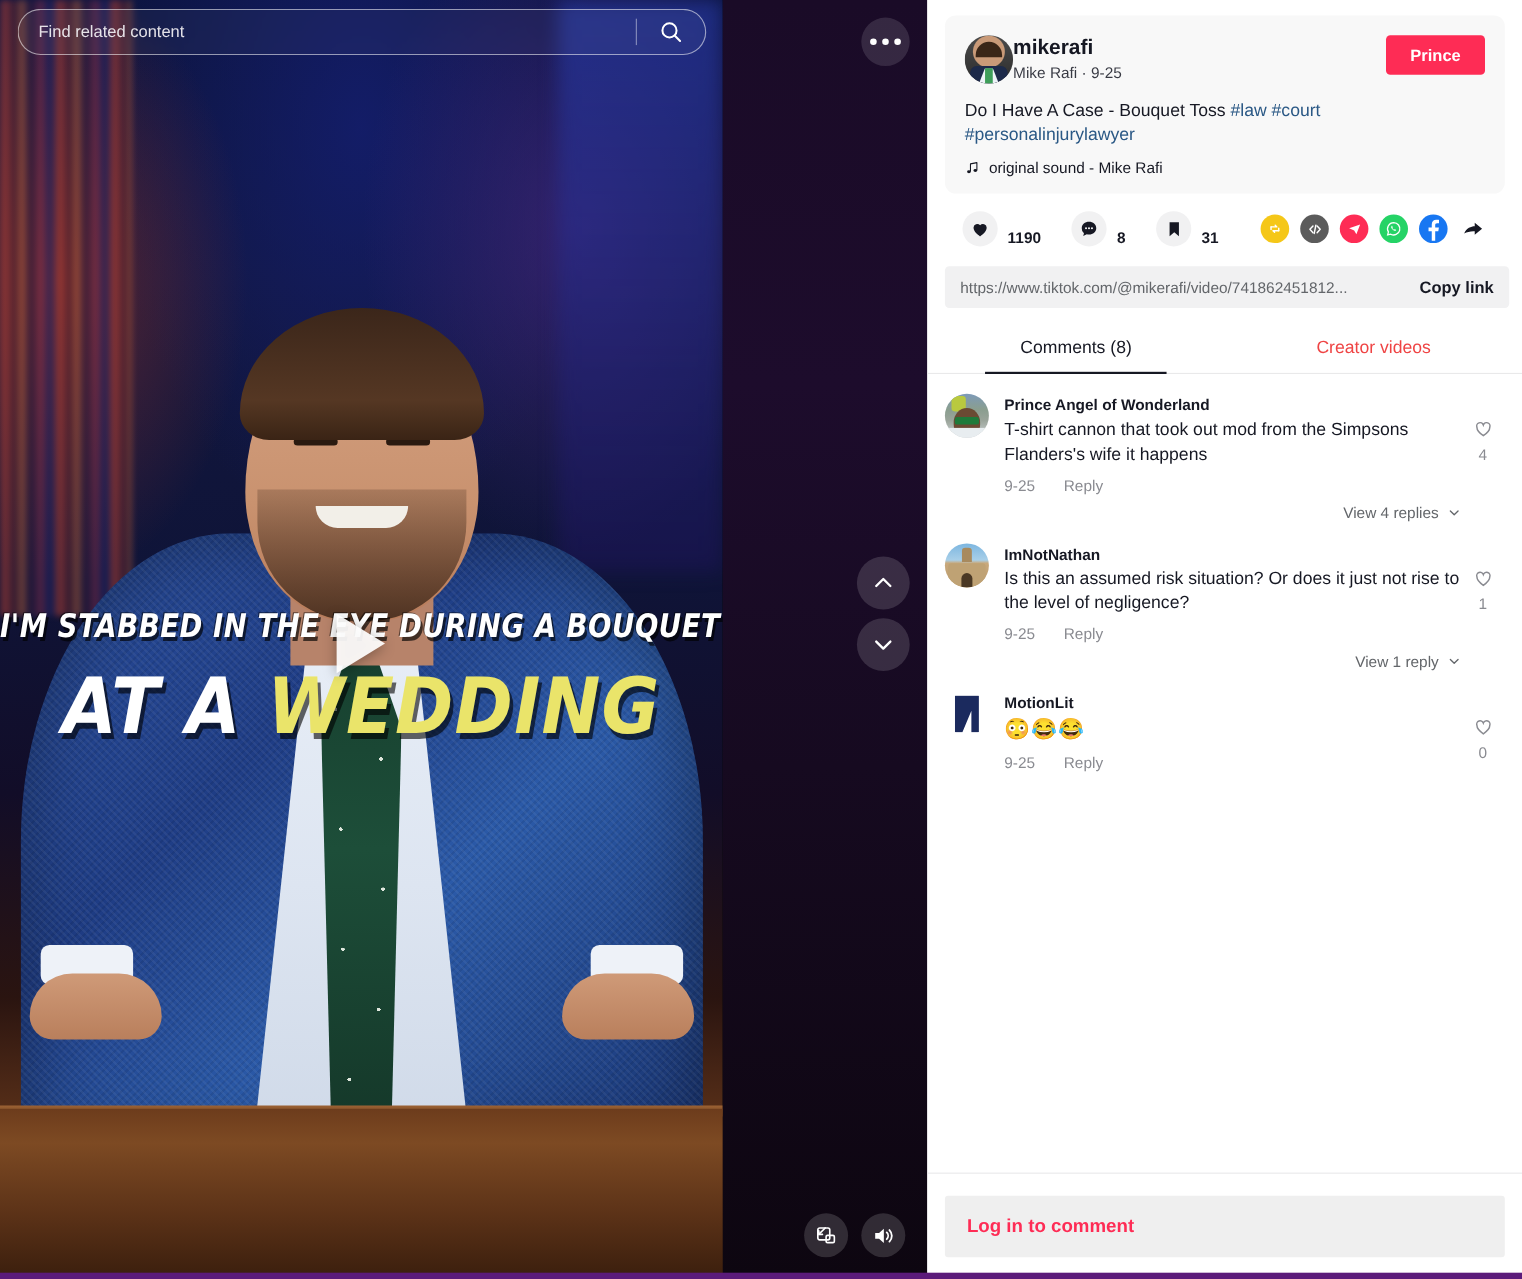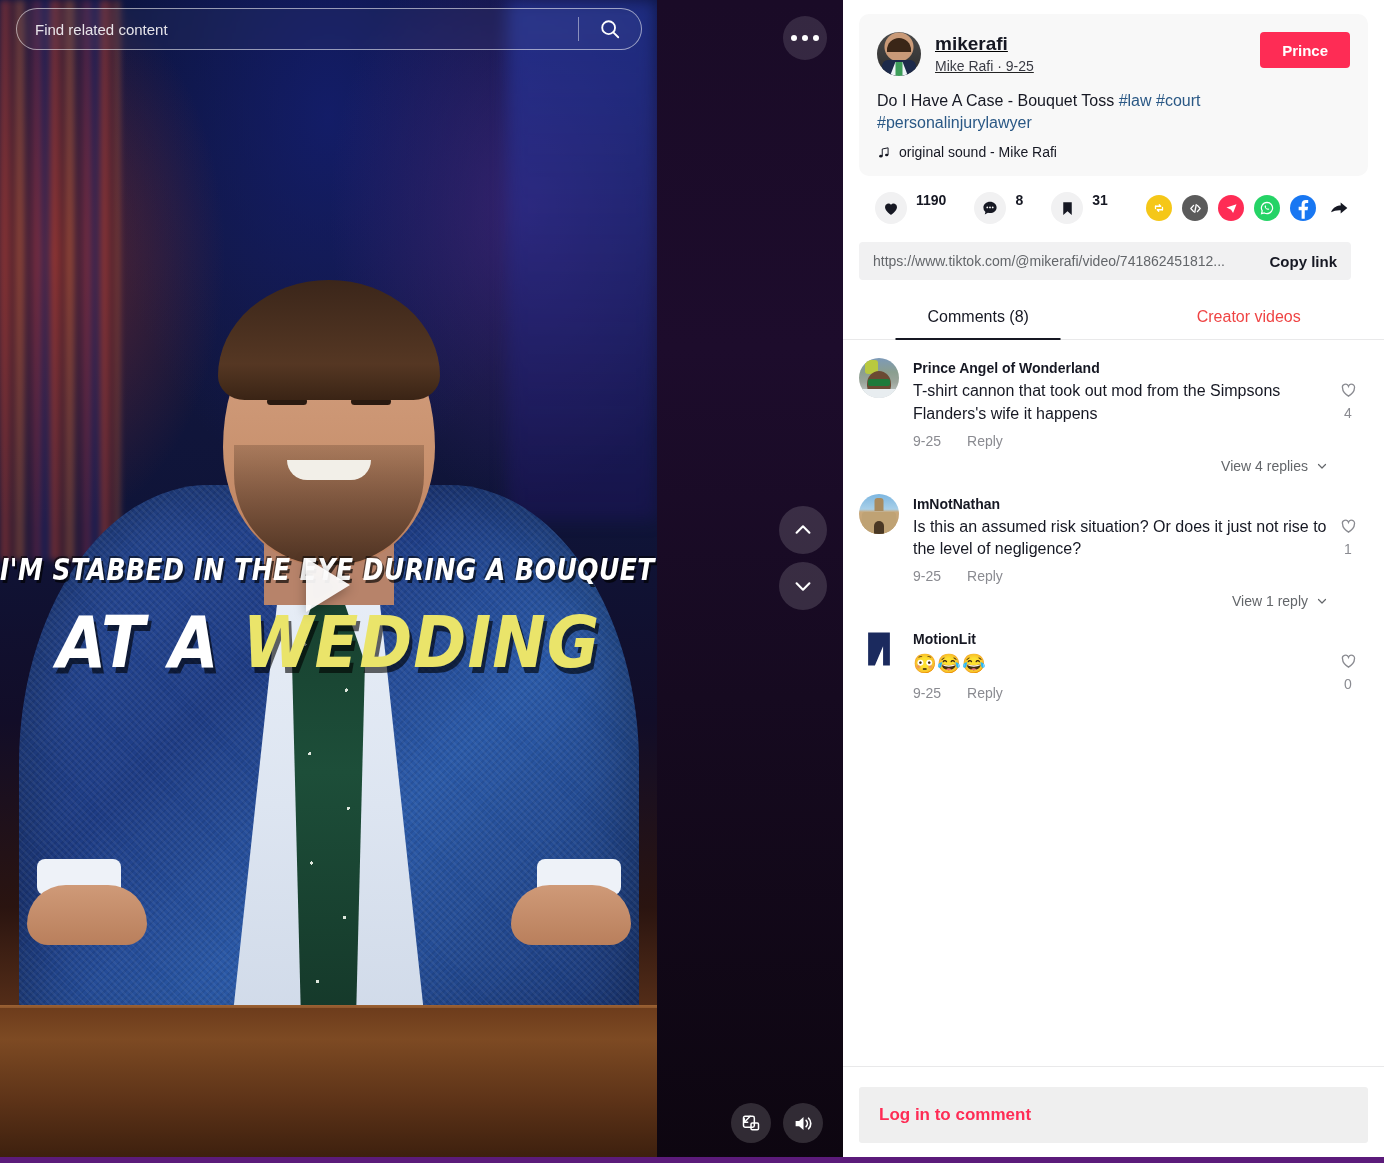--- a/index.html
+++ b/index.html
@@ -168,44 +168,44 @@
   .av-mikerafi{background:radial-gradient(circle at 50% 34%, #c99a78 0 14px, transparent 15px),
     linear-gradient(180deg,#4a4a4a 0%,#3a3a3a 55%,#2b2b2b 100%);}
   .av-mikerafi::before{content:"";position:absolute;left:50%;top:6px;transform:translateX(-50%);
     width:24px;height:14px;border-radius:12px 12px 0 0;background:#3a2617;}
   .av-mikerafi::after{content:"";position:absolute;left:50%;bottom:0;transform:translateX(-50%);
     width:34px;height:16px;background:#1d2a4a;
     border-radius:6px 6px 0 0;
     box-shadow: inset 0 0 0 5px rgba(240,245,250,.0);}
   .av-inner-tie{position:absolute;left:50%;bottom:0;transform:translateX(-50%);width:7px;height:14px;background:#3e9e5a;z-index:3;}
   .av-inner-shirt{position:absolute;left:50%;bottom:0;transform:translateX(-50%);width:18px;height:14px;background:#eef3f8;z-index:2;clip-path:polygon(30% 0,70% 0,100% 100%,0 100%);}
-  .meta-names{margin-left:14px;flex:1;min-width:0;text-decoration:underline;}
+  .meta-names{flex:1;min-width:0;}
   .uname{font-size:19px;font-weight:bold;color:#161823;line-height:1.25;}
   .sub{font-size:14px;color:#161823;opacity:.85;margin-top:2px;}
   .follow-btn{
     position:absolute; right:18px; top:18px;
     background:#fe2c55; color:#fff; border:0; border-radius:4px;
     padding:0 22px; height:36px; font-size:15px; font-weight:bold; cursor:pointer;
     font-family:"Liberation Sans", sans-serif;
   }
   .desc{margin-top:14px;font-size:16px;color:#161823;line-height:1.35;}
   .tag{color:#2a5885;}
   .music{margin-top:11px;font-size:14px;color:#161823;display:flex;align-items:center;gap:8px;}
 
   
   .actions{display:flex;align-items:center;padding:16px 18px 0 32px;}
-  .act{display:flex;align-items:flex-start;margin-right:28px;cursor:pointer;}
+  .act{display:flex;align-items:flex-end;margin-right:28px;cursor:pointer;}
   .act-circle{width:32px;height:32px;border-radius:50%;background:#f1f1f2;display:flex;align-items:center;justify-content:center;}
   .act-count{margin-left:9px;font-size:14px;font-weight:bold;color:#161823;}
   .share-row{margin-left:auto;display:flex;align-items:center;gap:10px;padding-right:14px;}
   .share-ic{width:26px;height:26px;border-radius:50%;display:flex;align-items:center;justify-content:center;cursor:pointer;}
 
   
   .copy-row{
-    margin:18px 33px 0 16px; height:38px; background:#f1f1f2; border-radius:4px;
+    margin:18px 12px 0 16px; height:38px; background:#f1f1f2; border-radius:4px;
     display:flex;align-items:center;padding:0 14px;
   }
   .copy-url{flex:1;font-size:14px;color:#63666a;white-space:nowrap;overflow:hidden;text-overflow:ellipsis;}
   .copy-btn{font-size:15px;font-weight:bold;color:#161823;background:transparent;border:0;cursor:pointer;padding-left:14px;
     font-family:"Liberation Sans", sans-serif;}
 
   
   .tabs{display:flex;margin-top:18px;border-bottom:1px solid #e9e9ea;}
   .tab{flex:1;text-align:center;padding:10px 0 13px;font-size:16px;color:#ef4444;cursor:pointer;position:relative;}
   .tab.active{color:#161823;font-weight:normal;}

